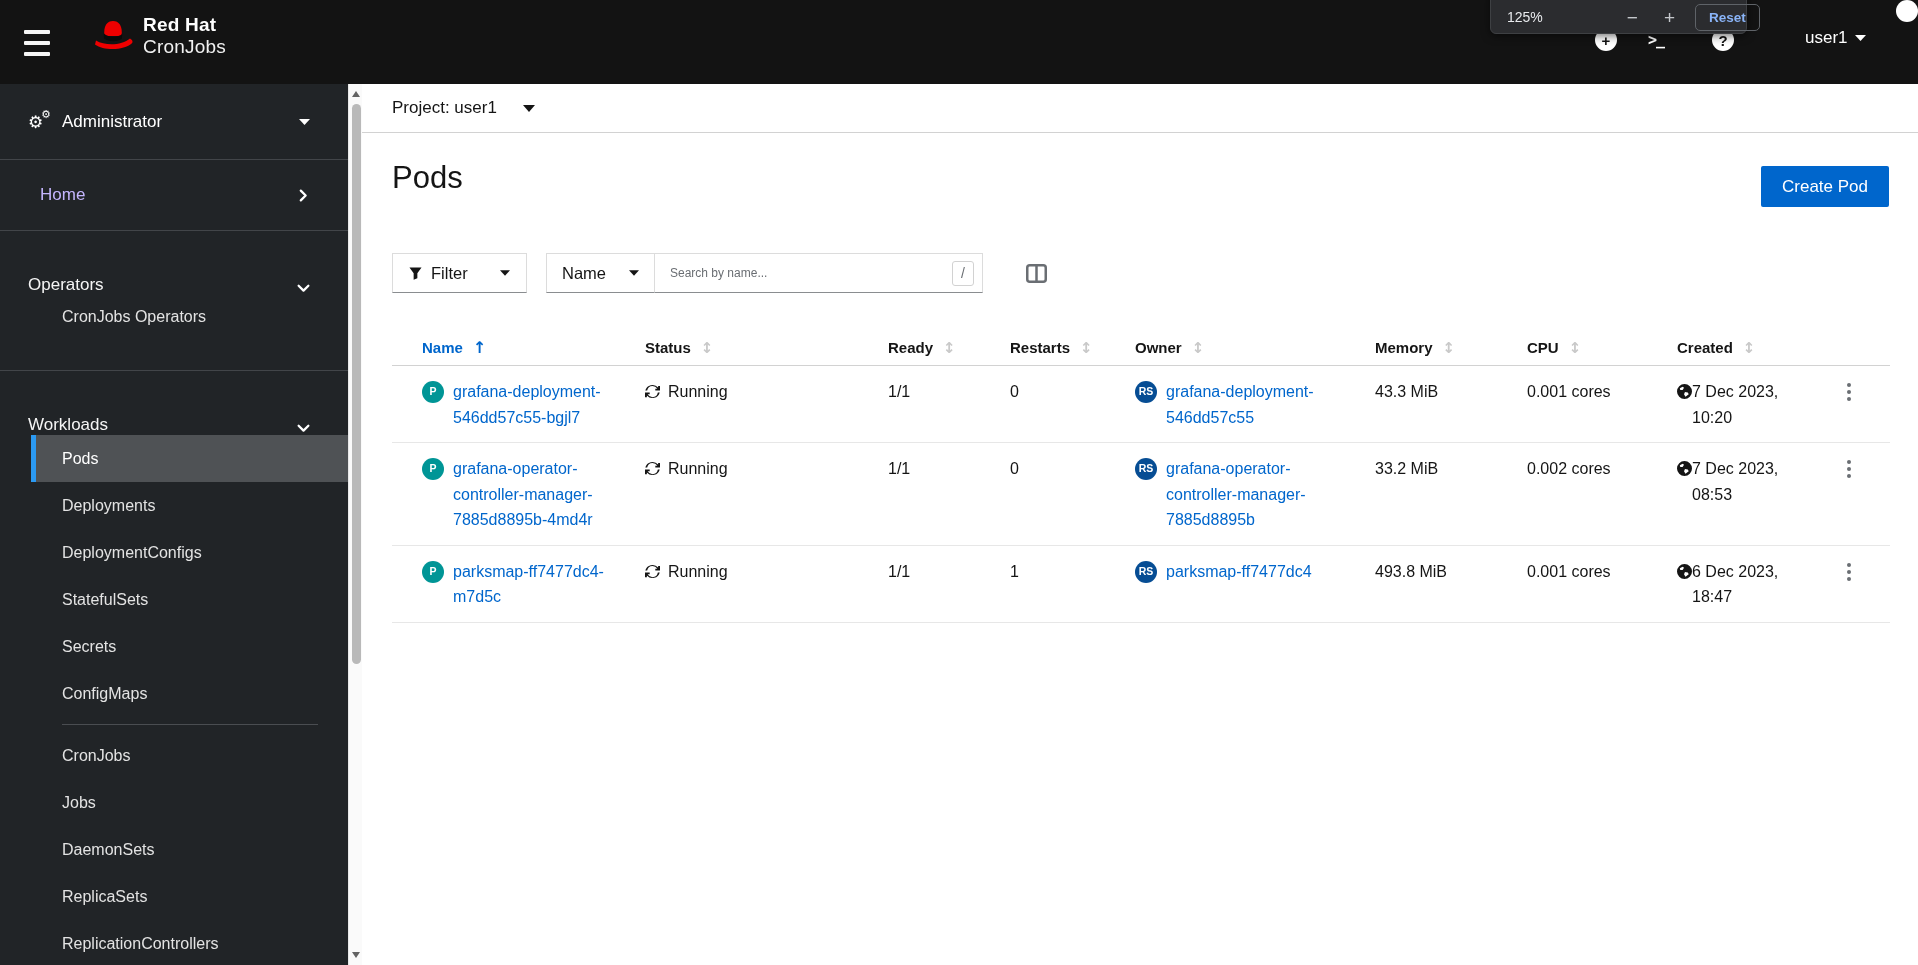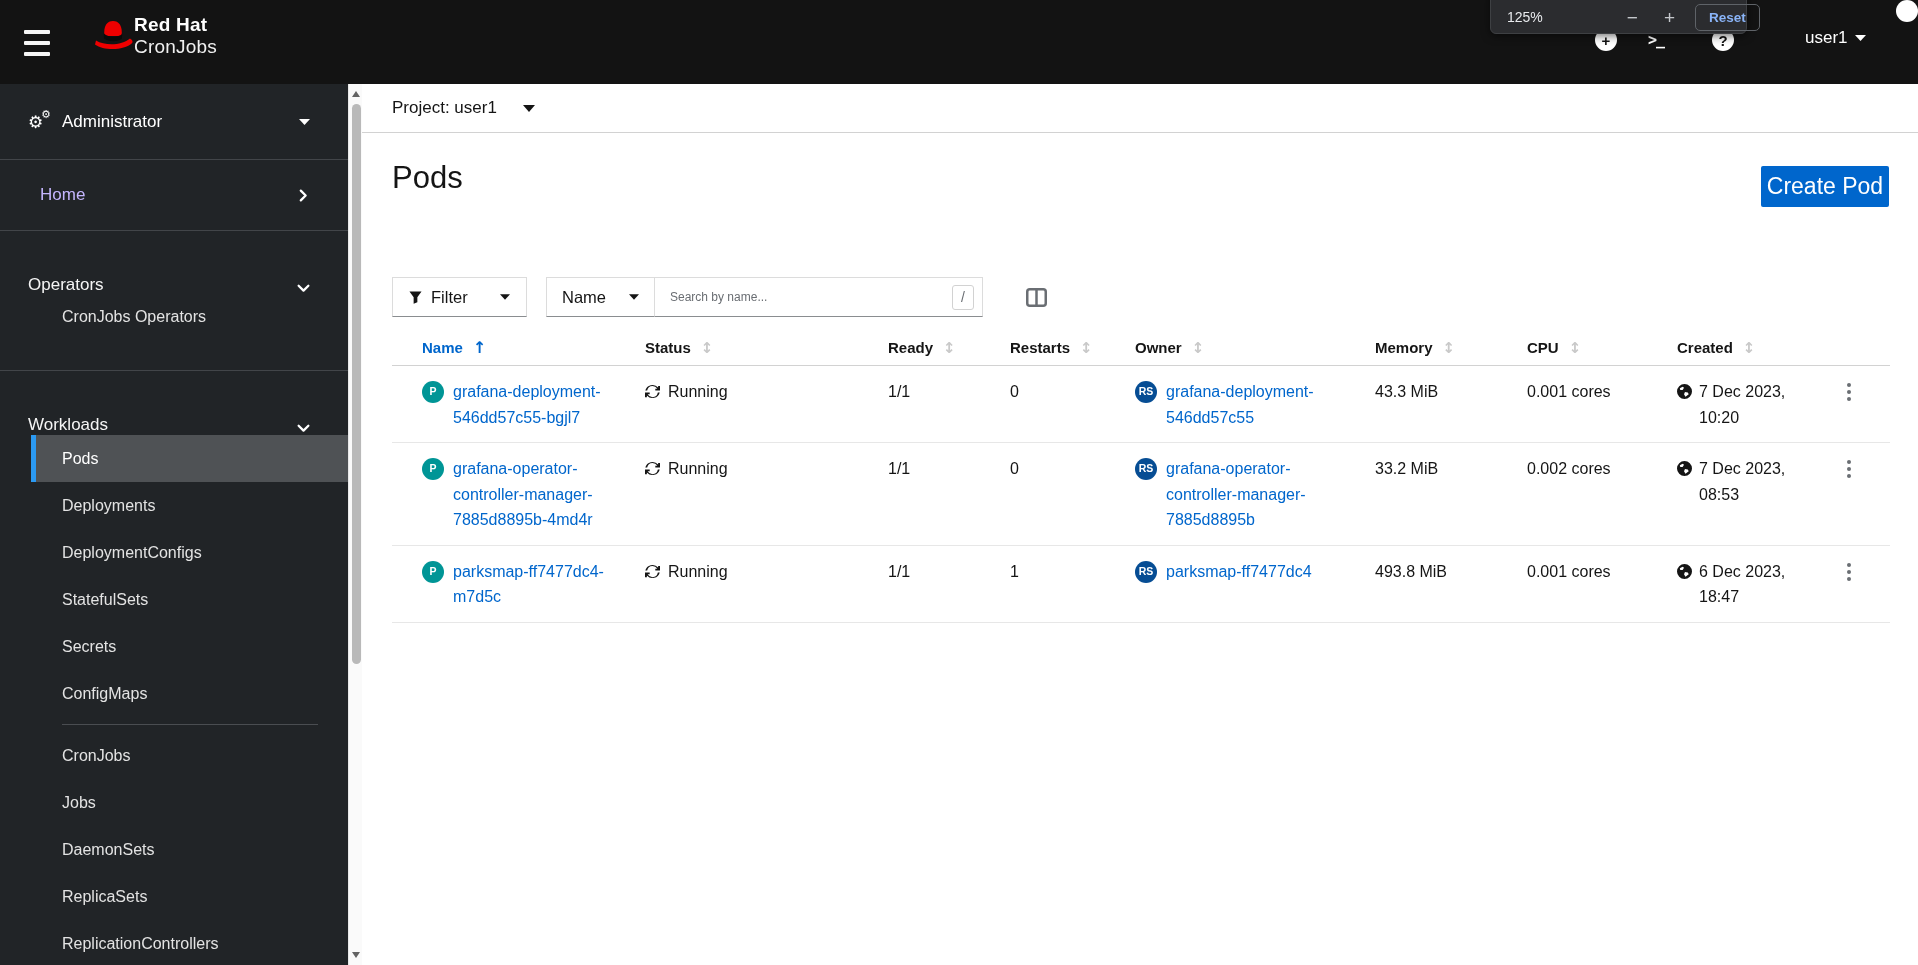--- a/index.html
+++ b/index.html
@@ -7,21 +7,21 @@
   body {
     font-family: "Liberation Sans", "DejaVu Sans", sans-serif;
     background: #ffffff; position: relative; color: #151515;
   }
 
   
   .masthead { position: absolute; left: 0; top: 0; width: 1918px; height: 84px; background: #131313; z-index: 5; }
   .hamburger { position: absolute; left: 24px; top: 30px; width: 34px; height: 26px; cursor: pointer;
                display: flex; flex-direction: column; justify-content: space-between; }
   .hamburger i { display: block; width: 26px; height: 4px; background: #f5f5f5; border-radius: 1px; }
-  .brand { position: absolute; left: 92px; top: 14px; display: flex; align-items: center; gap: 0; }
+  .brand { position: absolute; left: 92px; top: 14px; display: flex; align-items: center; gap: 9px; }
   .brand-text { color: #fff; line-height: 22px; font-size: 19px; letter-spacing: 0.2px; }
   .brand-l1 { font-weight: bold; }
   .brand-l2 { font-weight: 400; color: #f0f0f0; }
   .m-right { position: absolute; right: 0; top: 0; height: 84px; }
   .m-circle { position: absolute; top: 29px; width: 22px; height: 22px; border-radius: 50%;
               background: #ffffff; color: #131313; font-weight: bold; font-size: 15px;
               display: flex; align-items: center; justify-content: center; cursor: pointer; }
   .m-term { position: absolute; top: 31px; color: #ffffff; font-weight: bold; font-size: 15px;
             letter-spacing: -1px; cursor: pointer; font-family: "DejaVu Sans Mono", monospace; }
   .user-menu { position: absolute; top: 28px; display: flex; align-items: center; gap: 7px;
@@ -75,24 +75,24 @@
 
   
   .content { position: absolute; left: 362px; top: 84px; width: 1556px; height: 881px; background: #fff; }
   .project-bar { position: absolute; left: 0; top: 0; width: 100%; height: 49px;
                  display: flex; align-items: center; padding-left: 30px;
                  border-bottom: 1px solid #d2d2d2; font-size: 17px; cursor: pointer; }
   .project-bar .caret-svg { margin-left: 26px; }
   .page-title { position: absolute; left: 30px; top: 76px; font-size: 31px; font-weight: 500; color: #151515; }
   .create-btn { position: absolute; right: 29px; top: 82px; height: 41px; width: 128px;
                 background: #0066cc; color: #fff; border: none; border-radius: 2px;
-                font-size: 23px; cursor: pointer; font-family: "Liberation Sans", sans-serif; }
-
-  
-  .toolbar { position: absolute; left: 30px; top: 169px; height: 40px; display: flex; align-items: stretch; margin-top: 24px; }
+                font-size: 17px; cursor: pointer; font-family: "Liberation Sans", sans-serif; }
+
+  
+  .toolbar { position: absolute; left: 30px; top: 169px; height: 40px; display: flex; align-items: stretch; }
   .pf-select { background: #fff; border: 1px solid #dcdcdc; border-bottom-color: #8a8d90;
                display: flex; align-items: center; cursor: pointer; font-size: 16.5px; }
   .filter-select { width: 135px; padding: 0 16px; margin-right: 19px; }
   .filter-select .flabel { margin-left: 9px; }
   .filter-select .caret-svg { margin-left: auto; }
   .name-select { width: 109px; padding: 0 15px; }
   .name-select .caret-svg { margin-left: auto; }
   .search-box { width: 329px; margin-left: -1px; background: #fff; border: 1px solid #dcdcdc;
                 border-bottom-color: #8a8d90; display: flex; align-items: center; padding: 0 8px 0 0; position: relative; }
   .search-box input { border: none; outline: none; flex: 1; height: 100%; padding-left: 15px;
@@ -115,21 +115,21 @@
   .cell { font-size: 16px; line-height: 25.5px; color: #151515; }
   .name-cell, .owner-cell { display: flex; gap: 9px; }
   .res-badge { flex: 0 0 auto; width: 22px; height: 22px; border-radius: 50%; margin-top: 2px;
                color: #fff; font-size: 10.5px; font-weight: bold;
                display: flex; align-items: center; justify-content: center; }
   .badge-pod { background: #009596; }
   .badge-rs { background: #064d94; }
   .res-link { color: #0066cc; text-decoration: none; max-width: 170px; display: inline-block; cursor: pointer; }
   .status-cell { display: flex; gap: 8px; }
   .status-cell svg { margin-top: 5px; flex: 0 0 auto; }
-  .created-cell { display: flex; gap: 7px; }
+  .created-cell { display: flex; }
   .created-cell svg { margin-top: 5px; flex: 0 0 auto; }
   .created-cell .ctext { max-width: 112px; display: inline-block; }
   .kebab { margin-top: 2px; display: flex; flex-direction: column; align-items: flex-start; gap: 3px;
            cursor: pointer; padding: 2px; }
   .kebab i { width: 4px; height: 4px; border-radius: 50%; background: #6a6e73; }
 </style>
 </head>
 <body>
 
 <header class="masthead">

